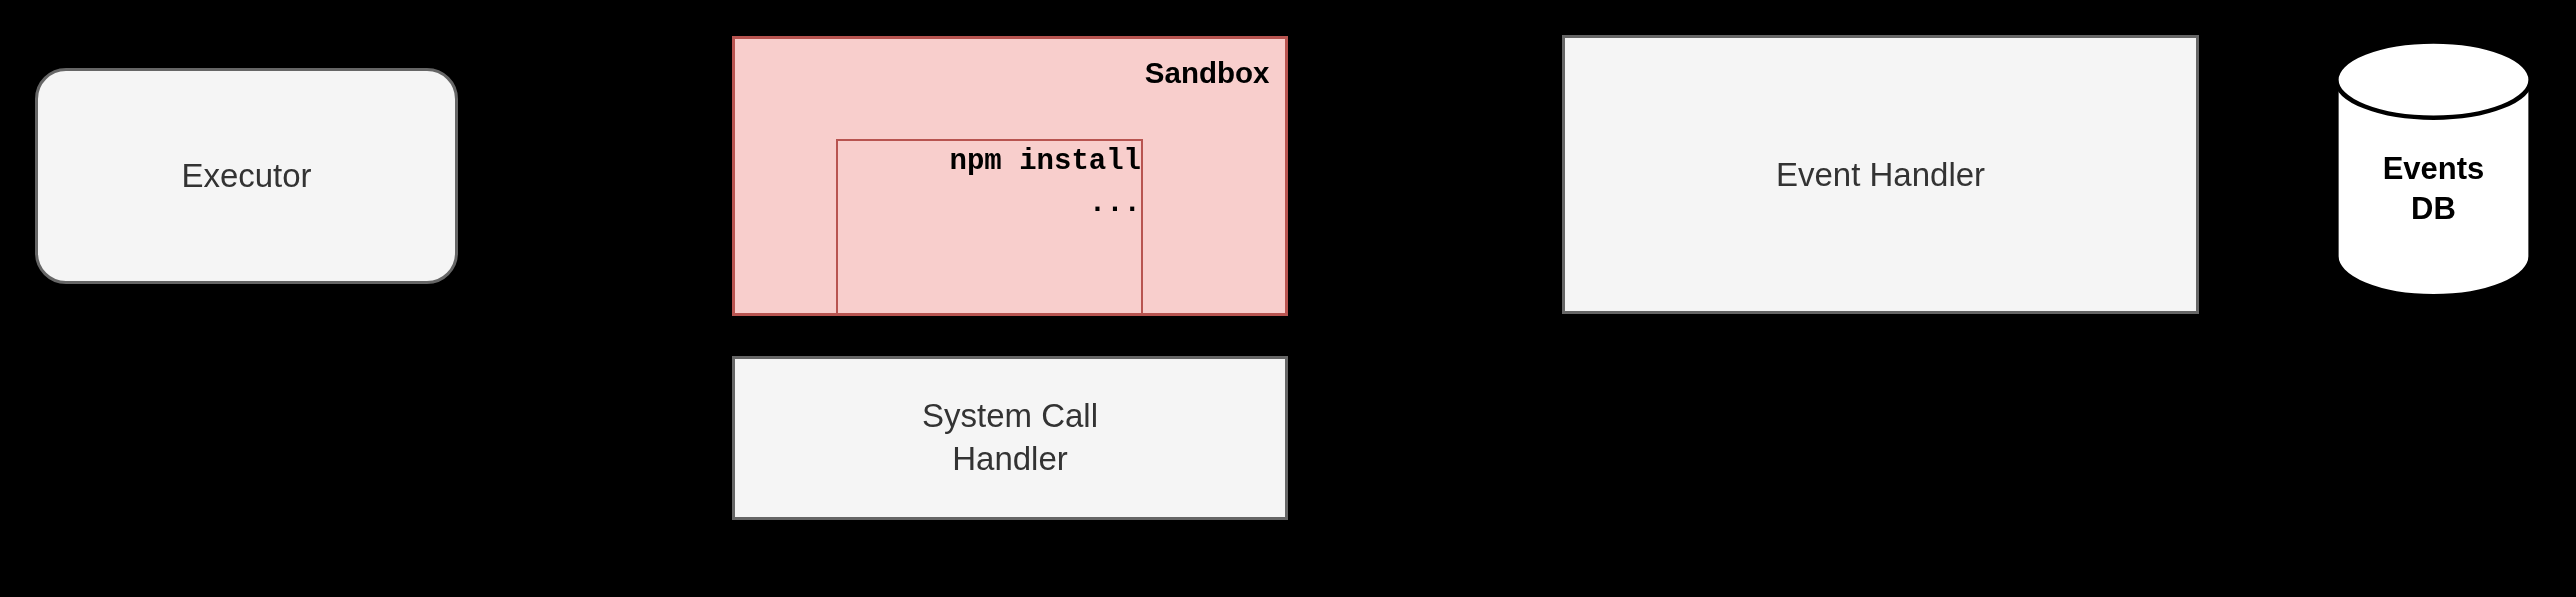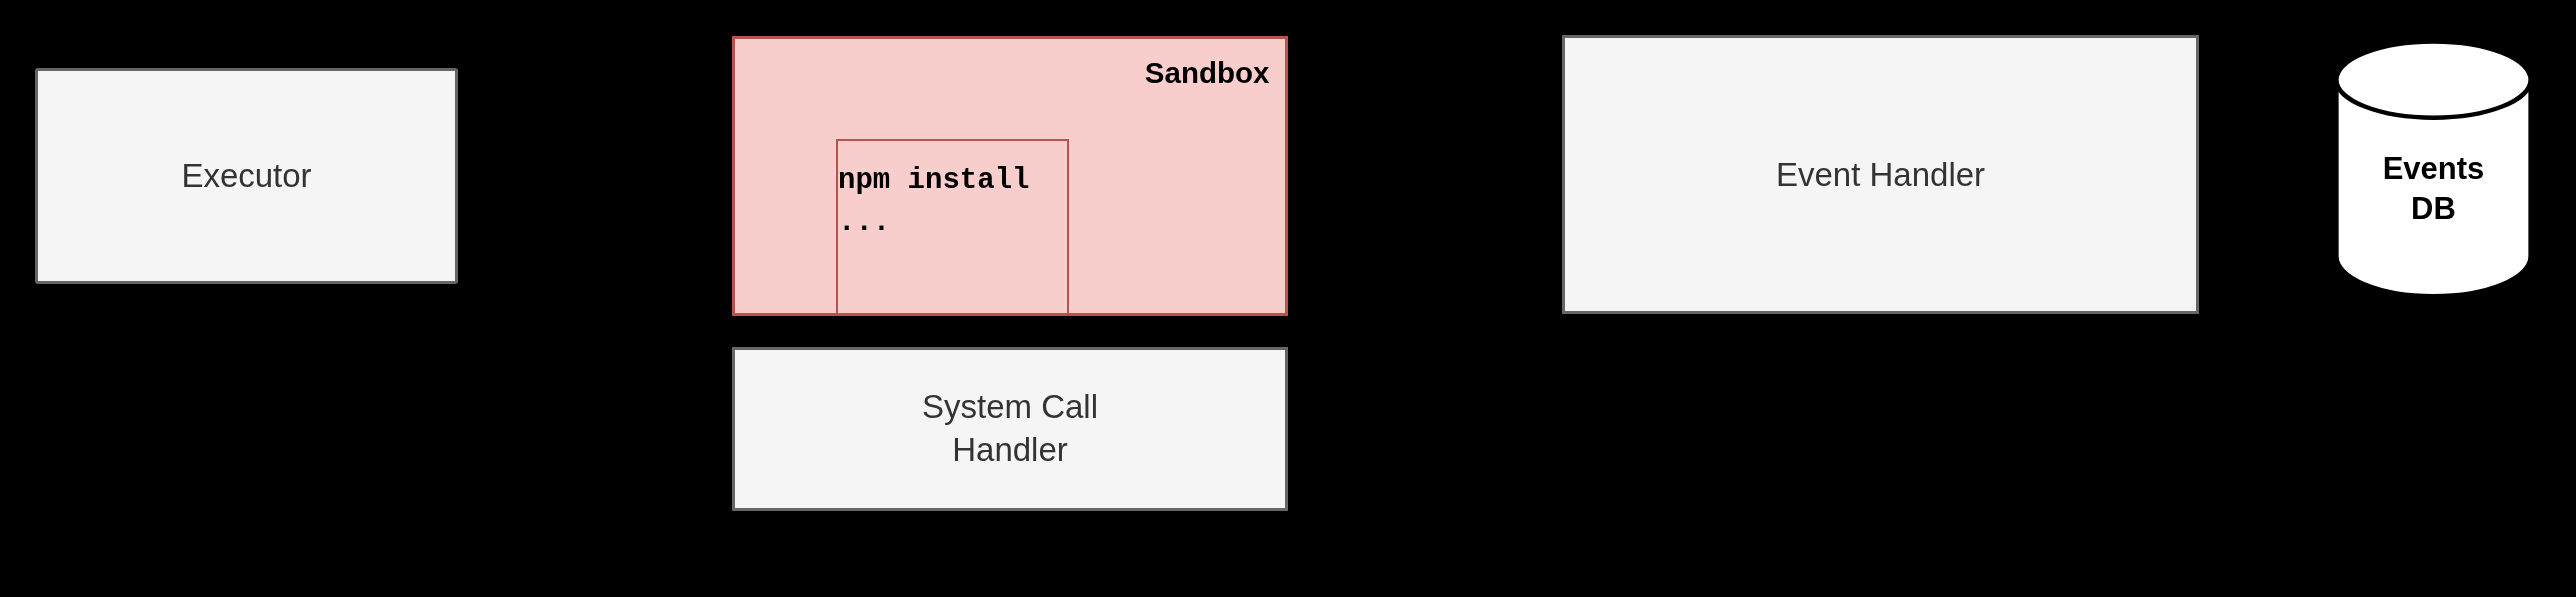--- a/index.html
+++ b/index.html
@@ -34,21 +34,21 @@
   }
 
   
   #executor {
     left: 35px;
     top: 68px;
     width: 423px;
     height: 216px;
     background: #f5f5f5;
     border: 3.5px solid #666666;
-    border-radius: 3px;
+    border-radius: 31px;
   }
   #executor .label {
     font-size: 33px;
     color: #333333;
     line-height: 1.25;
   }
 
   
   #sandbox {
     left: 732px;
@@ -69,45 +69,44 @@
     line-height: 1.2;
     white-space: nowrap;
     text-align: right;
   }
 
   
   #code-box {
     position: absolute;
     left: 101px;
     top: 100px;
-    width: 233px;
+    width: 307px;
     height: 226px;
     background: #f8cecc;
     border: 2.6px solid #b85450;
     border-bottom: none;
     box-sizing: border-box;
     display: flex;
     flex-direction: column;
-    align-items: flex-start;
+    align-items: flex-end;
     justify-content: flex-start;
-    padding-top: 19px;
   }
   #code-box .code-line {
     font-family: "Liberation Mono", "DejaVu Sans Mono", monospace;
     font-size: 29px;
     font-weight: bold;
     color: #000000;
     line-height: 1.45;
     white-space: pre;
   }
 
   
   #syscall-monitor {
     left: 732px;
-    top: 347px;
+    top: 356px;
     width: 556px;
     height: 164px;
     background: #f5f5f5;
     border: 3.5px solid #666666;
   }
   #syscall-monitor .label {
     font-size: 33px;
     color: #333333;
     line-height: 1.3;
   }

